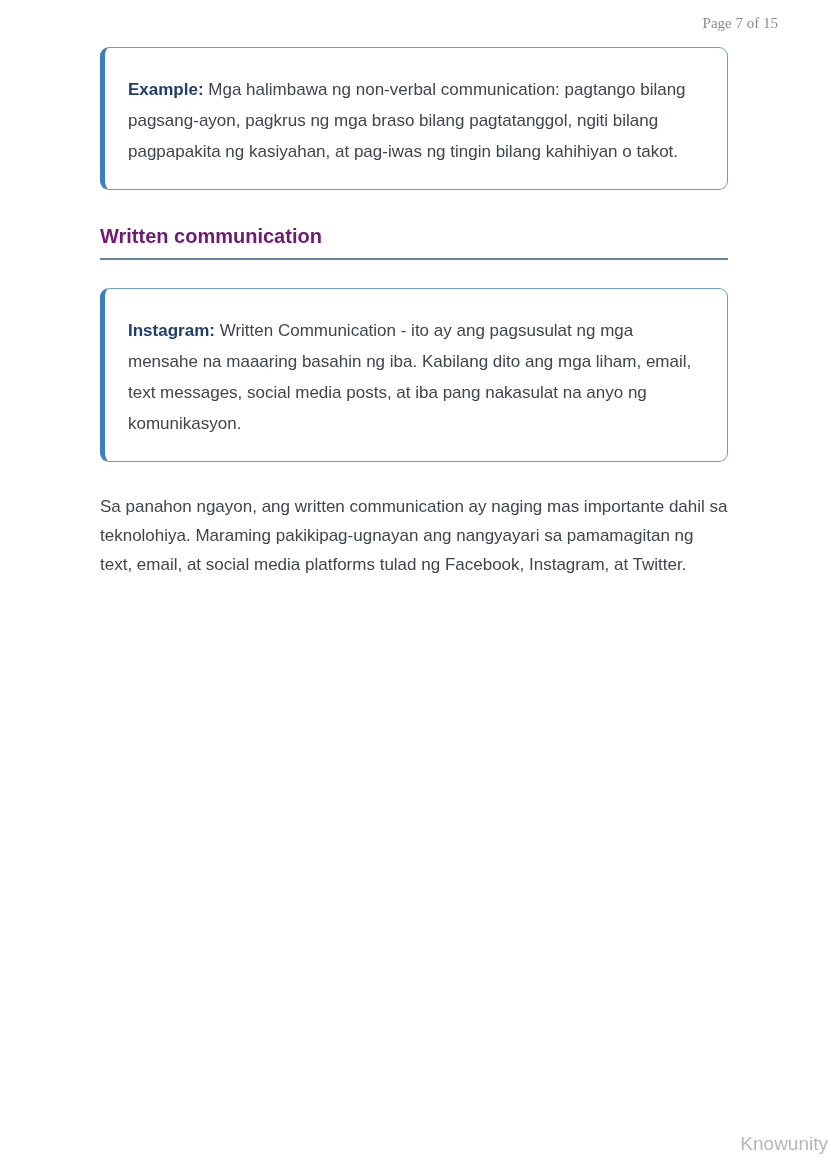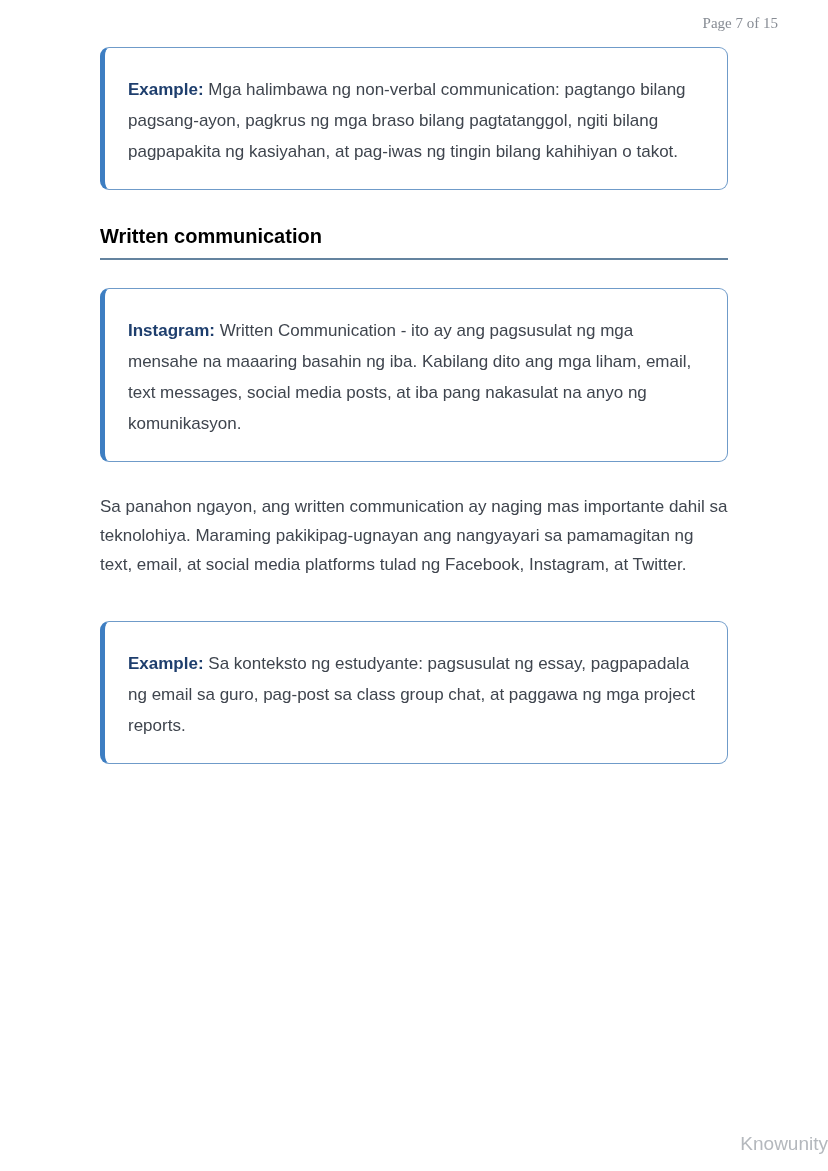--- a/index.html
+++ b/index.html
@@ -45,21 +45,21 @@
     color: #3f454e;
   }
   .callout-label {
     font-weight: bold;
     color: #1e3e6d;
   }
   .section-heading {
     margin: 34px 0 0 0;
     font-size: 20px;
     font-weight: bold;
-    color: #000000;
+    color: #701a75;
     line-height: 24px;
   }
   .section-rule {
     margin: 10px 0 0 0;
     border: none;
     border-top: 2px solid #64839f;
     width: 628px;
   }
   .rule-gap {
     height: 28px;
@@ -98,22 +98,18 @@
     <hr class="section-rule">
     <div class="rule-gap"></div>
 
     <div class="callout">
       <span class="callout-label">Instagram:</span>
       <span>Written Communication - ito ay ang pagsusulat ng mga mensahe na maaaring basahin ng iba. Kabilang dito ang mga liham, email, text messages, social media posts, at iba pang nakasulat na anyo ng komunikasyon.</span>
     </div>
 
     <p class="body-paragraph">Sa panahon ngayon, ang written communication ay naging mas importante dahil sa teknolohiya. Maraming pakikipag-ugnayan ang nangyayari sa pamamagitan ng text, email, at social media platforms tulad ng Facebook, Instagram, at Twitter.</p>
 
-    <div class="callout">
-      <span class="callout-label">Example:</span>
-      <span>Sa konteksto ng estudyante: pagsusulat ng essay, pagpapadala ng email sa guro, pag-post sa class group chat, at paggawa ng mga project reports.</span>
-    </div>
 
   </div>
 
   <div class="footer-brand">Knowunity</div>
 
 </div>
 
 </body></html>

